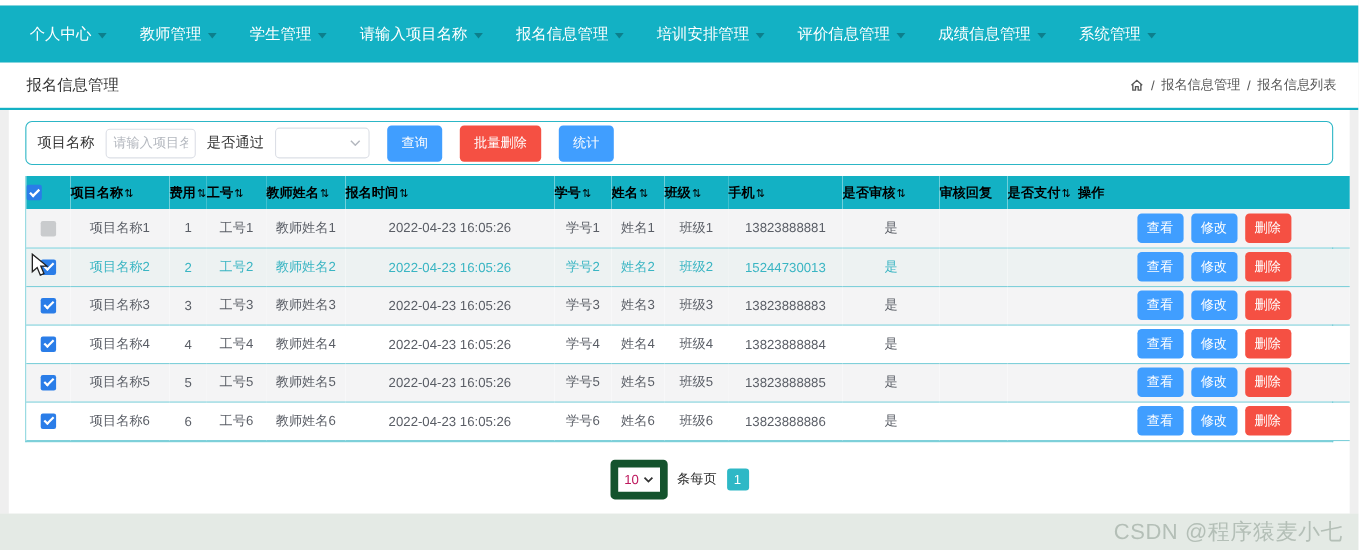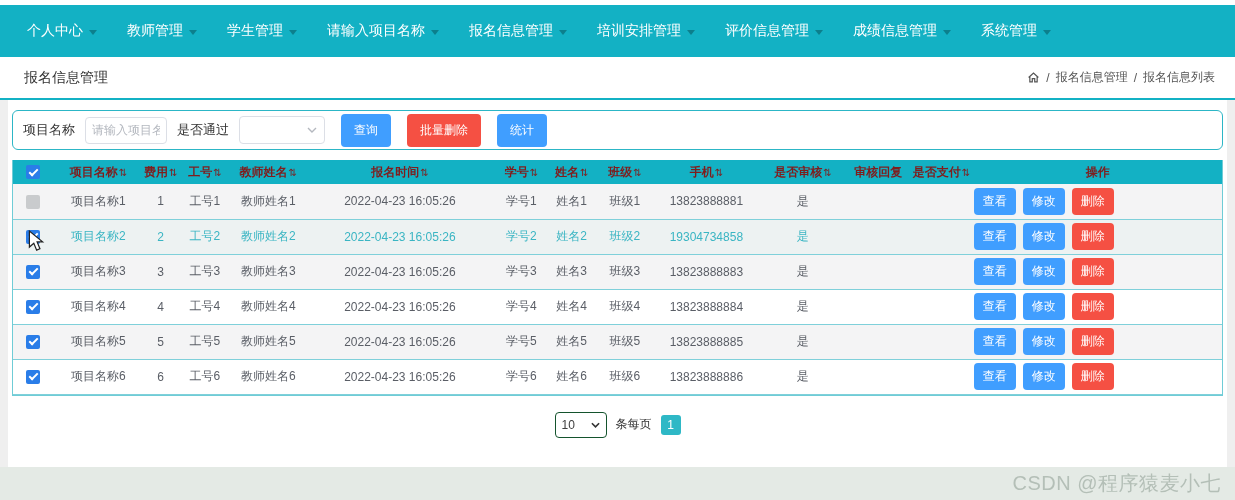--- a/index.html
+++ b/index.html
@@ -33,21 +33,21 @@
     display:flex; align-items:center; justify-content:space-between;
     padding:0 20px 0 24px;
   }
   .page-title { font-size:14px; color:#333; }
   .crumbs { display:flex; align-items:center; gap:6px; font-size:12px; color:#555; }
   .crumbs .sep { color:#555; }
   .home-icon svg { display:block; }
 
   
   .card {
-    margin:0 8px; background:#fff; height:367px; padding:10px 4px 0;
+    margin:0 8px; background:#fff; height:367px; padding:10px 15px 0;
   }
 
   
   .filter-bar {
     height:40px; border:1px solid #2cb6c6; border-radius:6px;
     display:flex; align-items:center; padding:0 10px; gap:10px;
   }
   .filter-label { font-size:13px; color:#333; white-space:nowrap; }
   .filter-input {
     width:82px; height:27px; border:1px solid #dcdfe6; border-radius:4px;
@@ -66,22 +66,22 @@
   }
   .btn-lg { font-size:12px; padding:8px 13px; }
   .btn-blue { background:#409eff; }
   .btn-red { background:#f55043; }
   .ml { margin-left:6px; }
 
   
   .table-wrap { margin-top:10px; border:1px solid #6fccd6; border-top:none; }
   table { width:100%; border-collapse:collapse; table-layout:fixed; }
   thead th {
-    background:#13b1c4; color:#7f1d1d; font-size:12px; font-weight:bold;
-    height:24px; text-align:center; white-space:nowrap; overflow:hidden;
+    background:#13b1c4; color:#000000; font-size:12px; font-weight:bold;
+    height:30px; text-align:left; white-space:nowrap; overflow:hidden;
   }
   .sort-glyph { font-size:10px; margin-left:1px; font-weight:normal; }
   tbody td {
     font-size:12px; color:#5a5e66; height:35px; text-align:center;
     border-bottom:1px solid #7fd0da; white-space:nowrap; overflow:hidden;
   }
   tbody tr:nth-child(odd)  { background:#f4f4f5; }
   tbody tr:nth-child(even) { background:#ffffff; }
   tbody tr.hovered { background:#edf2f2; }
   tbody tr.hovered td { color:#3ab5c3; }
@@ -92,31 +92,31 @@
     position:relative; vertical-align:middle; cursor:pointer;
   }
   .cb.checked { background:#2a7de8; }
   .cb.checked::after {
     content:""; position:absolute; left:4.5px; top:1.5px;
     width:3px; height:7px;
     border:solid #fff; border-width:0 2px 2px 0; transform:rotate(45deg);
   }
   .cb.unchecked { background:#c9cbcd; }
 
-  .row-actions { display:flex; justify-content:flex-start; gap:7px; }
+  .row-actions { display:flex; justify-content:center; gap:7px; }
   .btn-sm { font-size:12px; padding:5px 9px; }
 
   
   .pagination {
     margin-top:16px; display:flex; align-items:center; justify-content:center; gap:9px;
   }
   .page-size-select {
-    width:52px; height:26px; border:1px solid #14532d; border-radius:4px;
+    width:52px; height:36px; border:7px solid #14532d; border-radius:4px;
     background:#fff; display:flex; align-items:center; justify-content:space-between;
-    padding:0 6px; font-size:12px; color:#404040; cursor:pointer;
+    padding:0 6px; font-size:12px; color:#be185d; cursor:pointer;
   }
   .per-page-label { font-size:12px; color:#333; }
   .page-badge {
     min-width:20px; height:20px; background:#2eb8c6; color:#fff; border-radius:3px;
     font-size:12px; display:flex; align-items:center; justify-content:center; padding:0 5px;
   }
 
   
   .footer {
     position:absolute; left:0; bottom:0; width:100%; height:33px;
@@ -266,21 +266,21 @@
         <tr class="hovered">
           <td><span class="cb checked"></span></td>
           <td>项目名称2</td>
           <td>2</td>
           <td>工号2</td>
           <td>教师姓名2</td>
           <td>2022-04-23 16:05:26</td>
           <td>学号2</td>
           <td>姓名2</td>
           <td>班级2</td>
-          <td>19304734858</td>
+          <td>15244730013</td>
           <td>是</td>
           <td></td>
           <td></td>
           <td>
               <div class="row-actions">
             <button class="btn btn-blue btn-sm">查看</button>
             <button class="btn btn-blue btn-sm">修改</button>
             <button class="btn btn-red btn-sm">删除</button>
           </div>
             </td>

